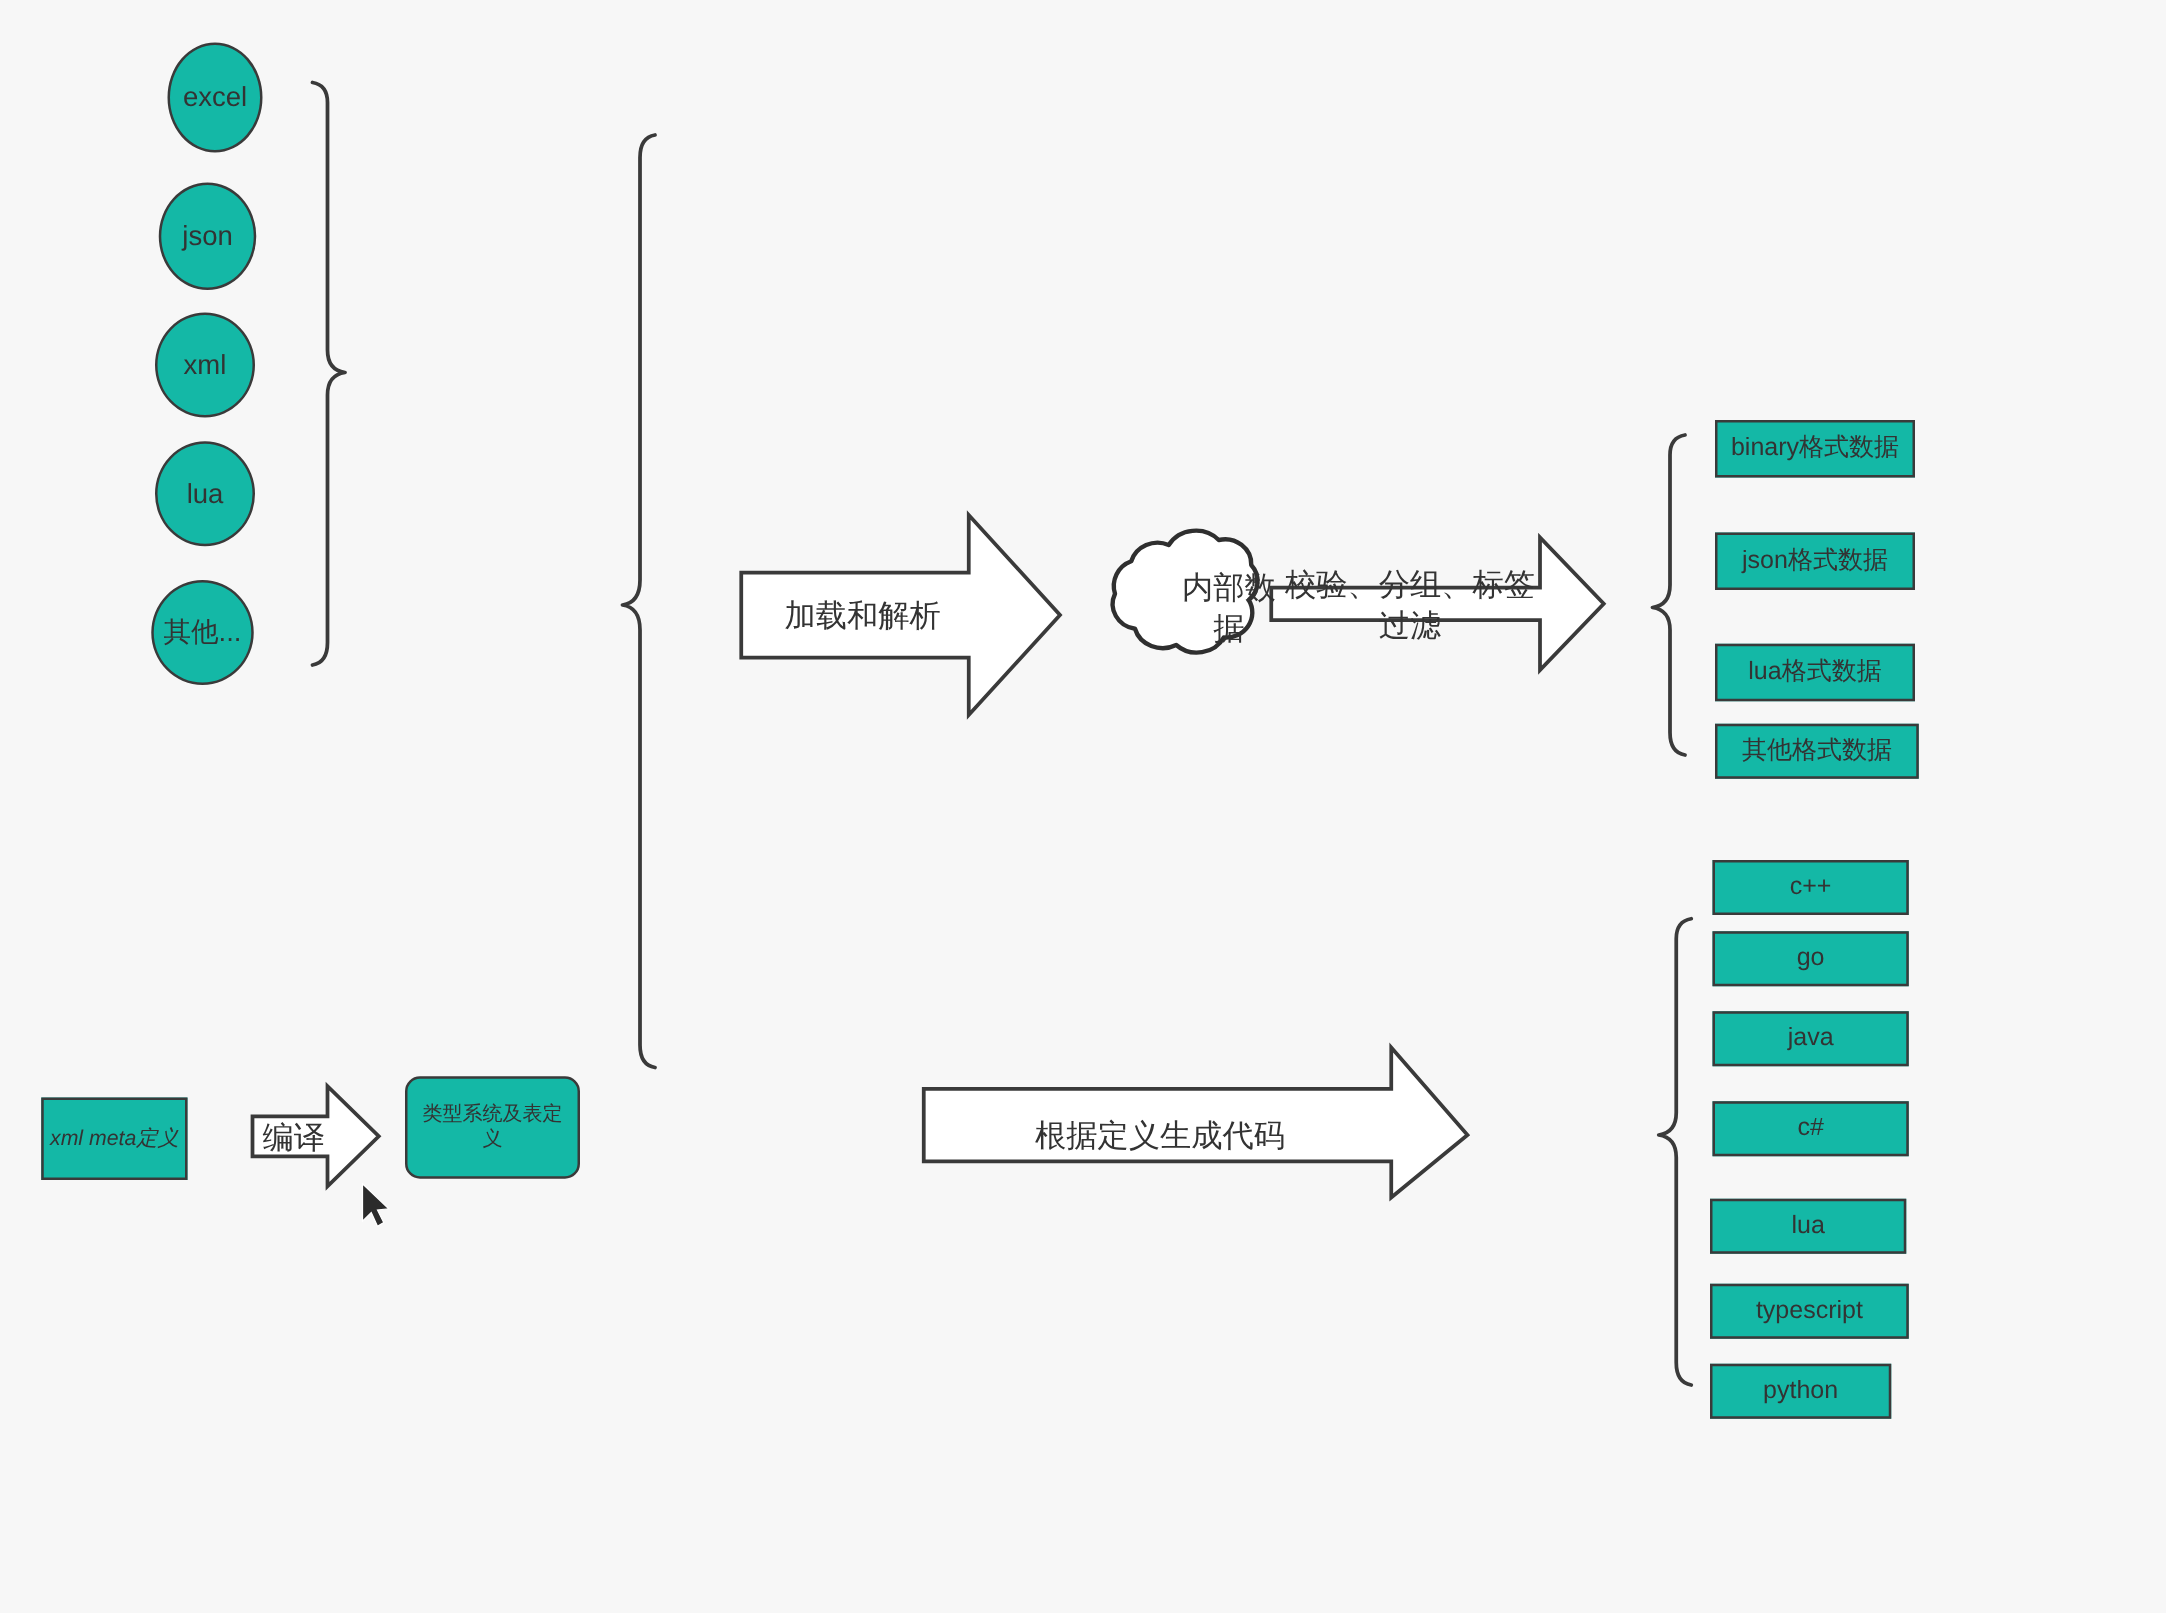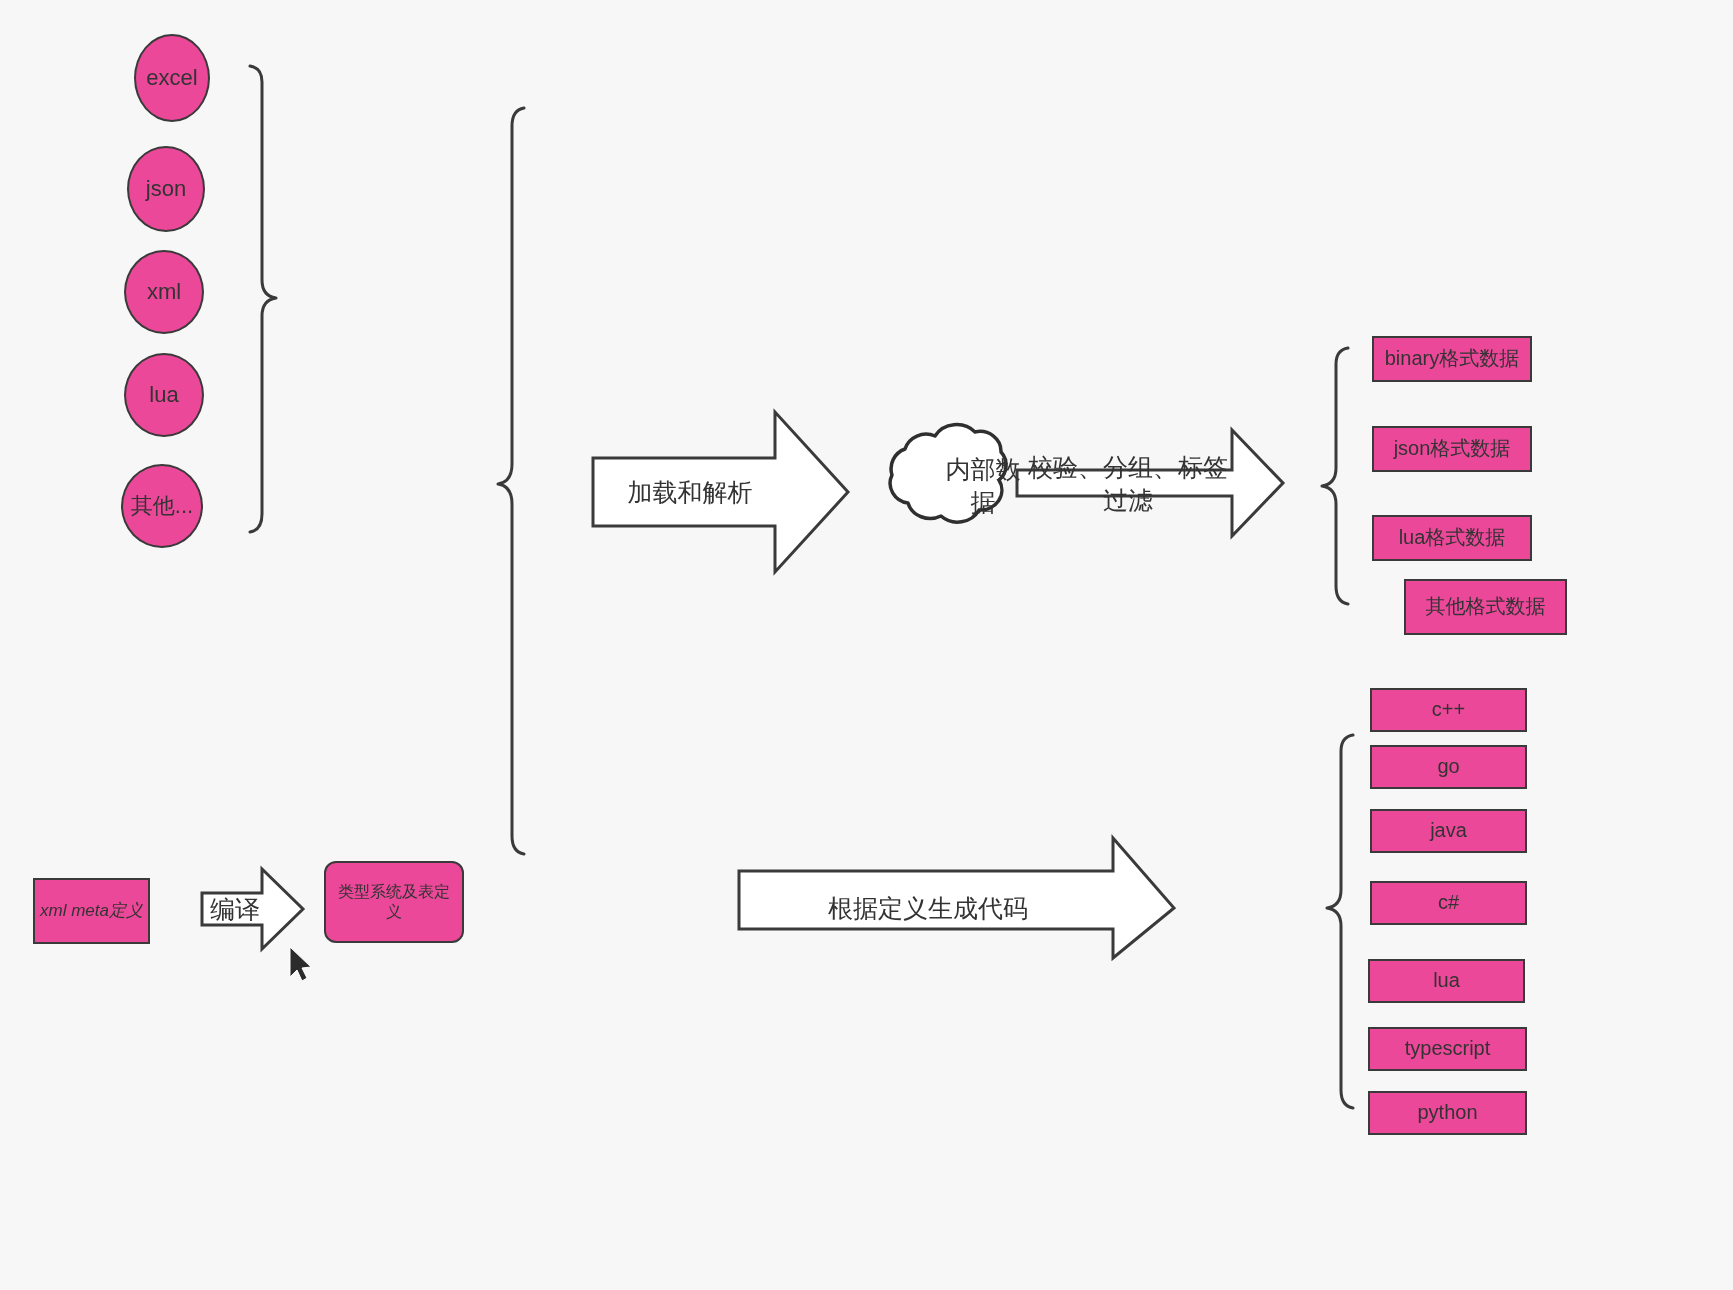--- a/index.html
+++ b/index.html
@@ -19,21 +19,21 @@
     position: absolute;
     inset: 0;
   }
   .node {
     position: absolute;
     box-sizing: border-box;
     display: flex;
     align-items: center;
     justify-content: center;
     text-align: center;
-    background: #ec4899;
+    background: #14b8a6;
     border: 2px solid #3a3a3a;
     color: #333333;
     line-height: 1.28;
   }
   .circle {
     border-radius: 50%;
     font-size: 22px;
   }
   .rect {
     font-size: 22px;
@@ -171,21 +171,21 @@
 
   <div class="node small-box" style="left:1372px; top:336px; width:160px; height:46px;">
     <span>binary格式数据</span>
   </div>
   <div class="node small-box" style="left:1372px; top:426px; width:160px; height:46px;">
     <span>json格式数据</span>
   </div>
   <div class="node small-box" style="left:1372px; top:515px; width:160px; height:46px;">
     <span>lua格式数据</span>
   </div>
-  <div class="node small-box" style="left:1372px; top:579px; width:163px; height:56px;margin-left:32px;">
+  <div class="node small-box" style="left:1372px; top:579px; width:163px; height:44px;">
     <span>其他格式数据</span>
   </div>
 
   <div class="node lang-box" style="left:1370px; top:688px; width:157px; height:44px;">
     <span>c++</span>
   </div>
   <div class="node lang-box" style="left:1370px; top:745px; width:157px; height:44px;">
     <span>go</span>
   </div>
   <div class="node lang-box" style="left:1370px; top:809px; width:157px; height:44px;">
@@ -193,17 +193,17 @@
   </div>
   <div class="node lang-box" style="left:1370px; top:881px; width:157px; height:44px;">
     <span>c#</span>
   </div>
   <div class="node lang-box" style="left:1368px; top:959px; width:157px; height:44px;">
     <span>lua</span>
   </div>
   <div class="node lang-box" style="left:1368px; top:1027px; width:159px; height:44px;">
     <span>typescript</span>
   </div>
-  <div class="node lang-box" style="left:1368px; top:1091px; width:159px; height:44px;">
+  <div class="node lang-box" style="left:1368px; top:1091px; width:145px; height:44px;">
     <span>python</span>
   </div>
 
 </div>
 
 </body></html>

